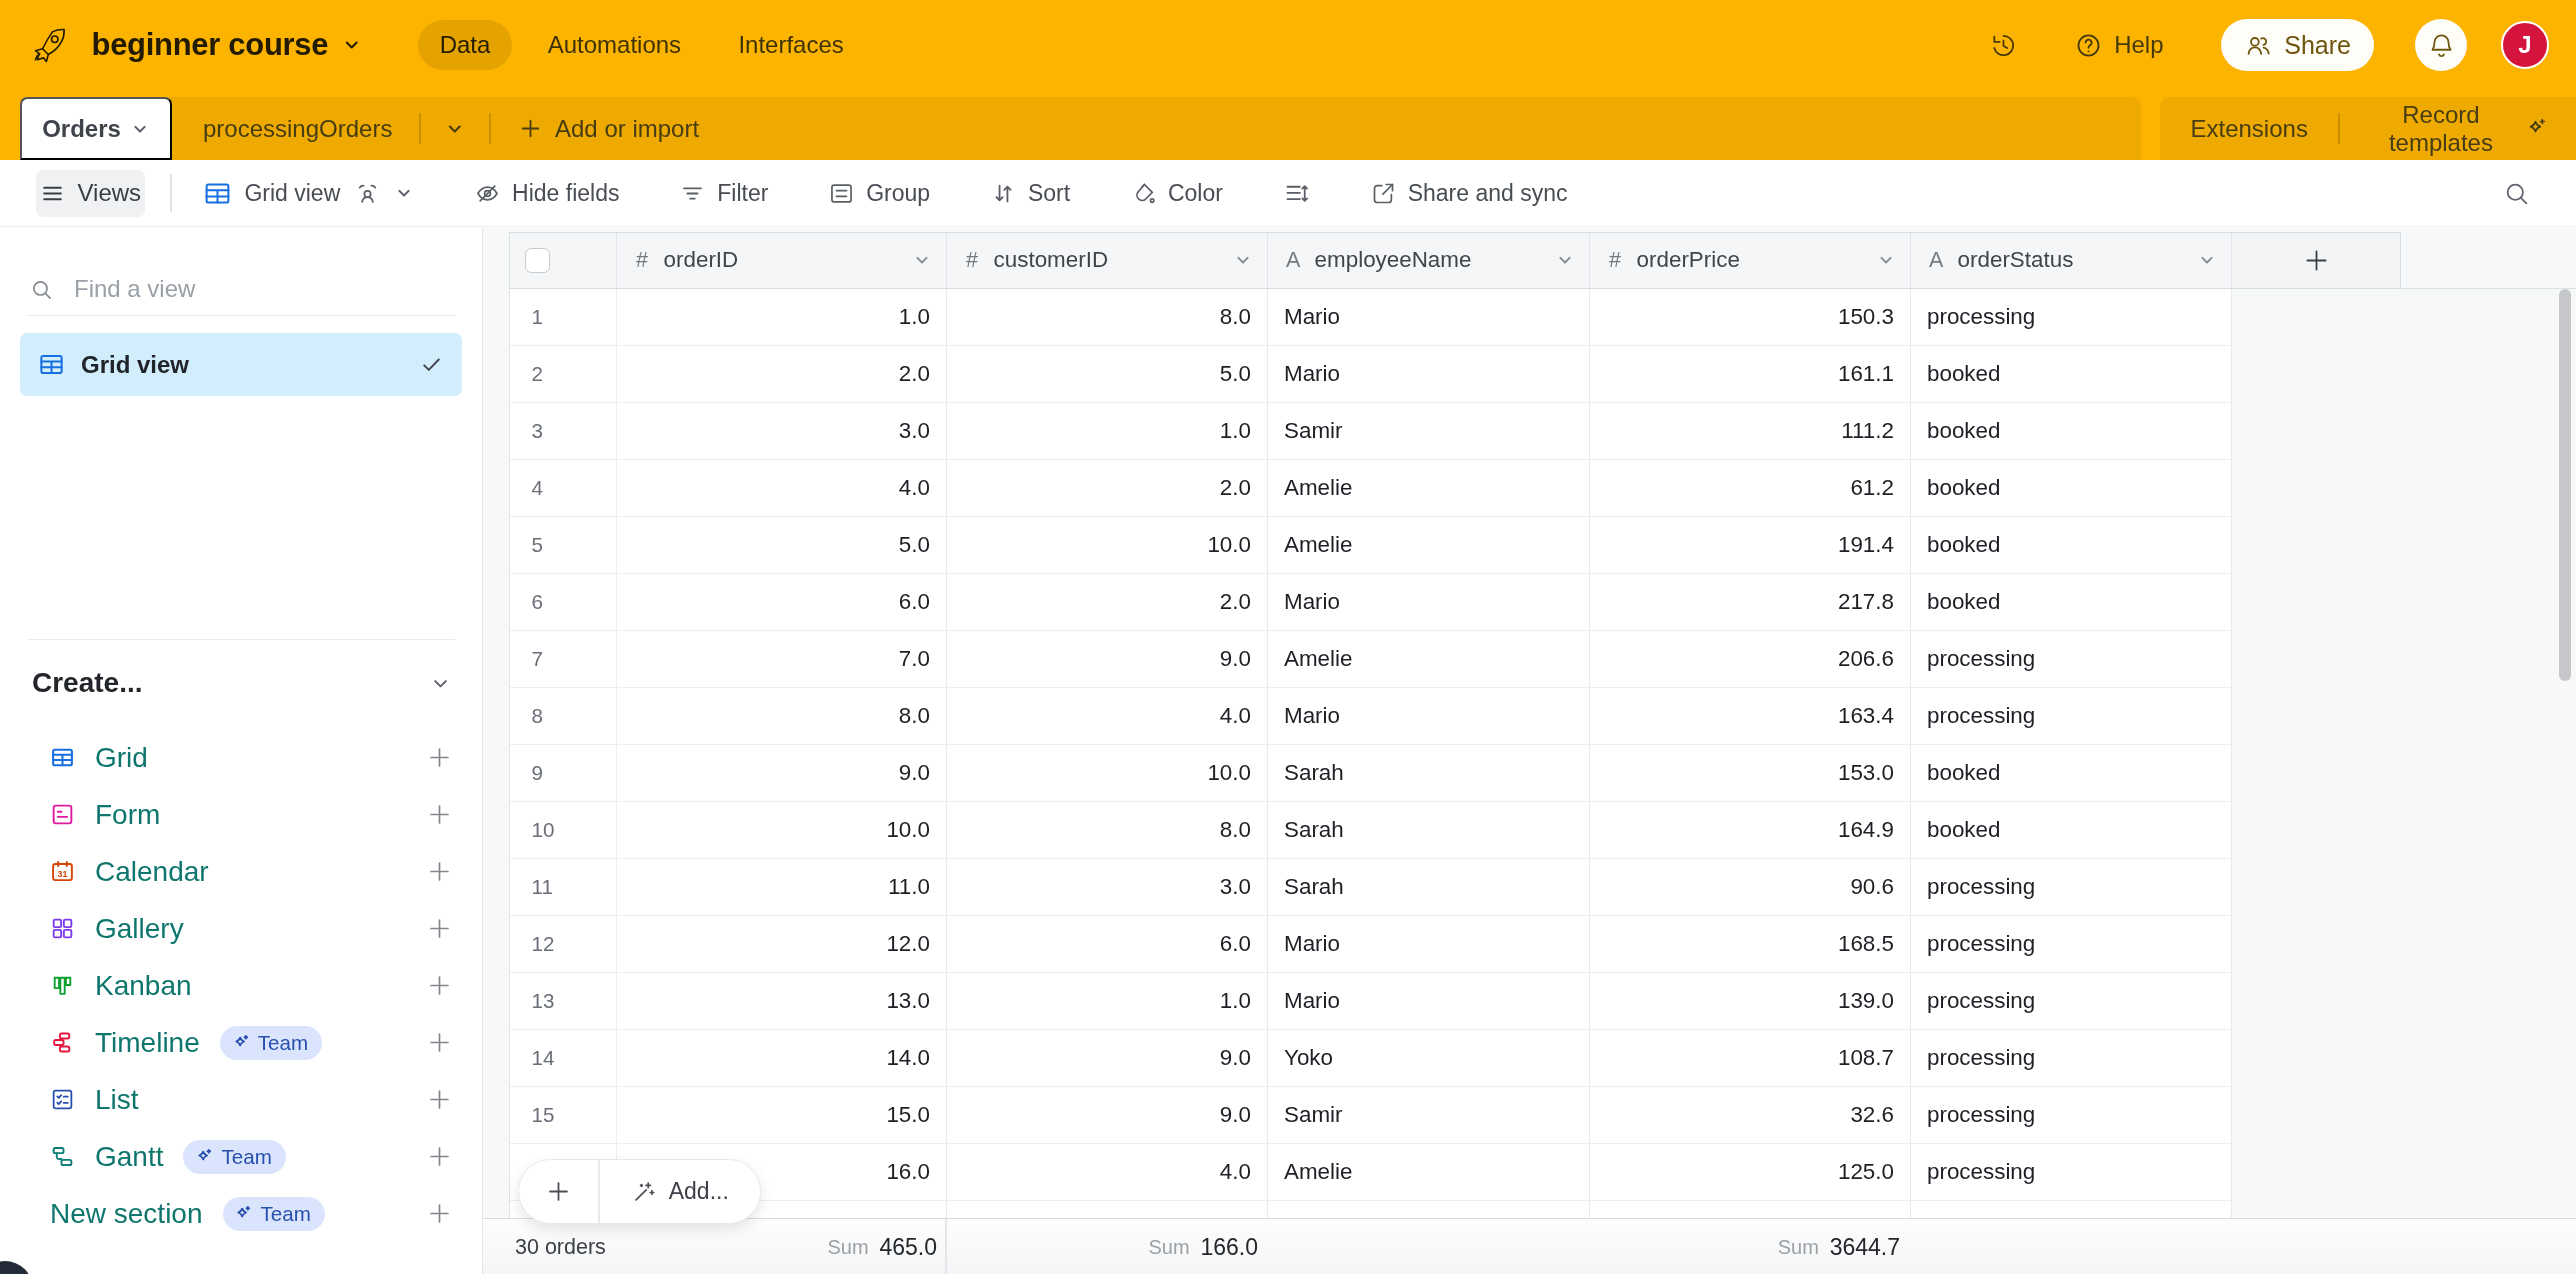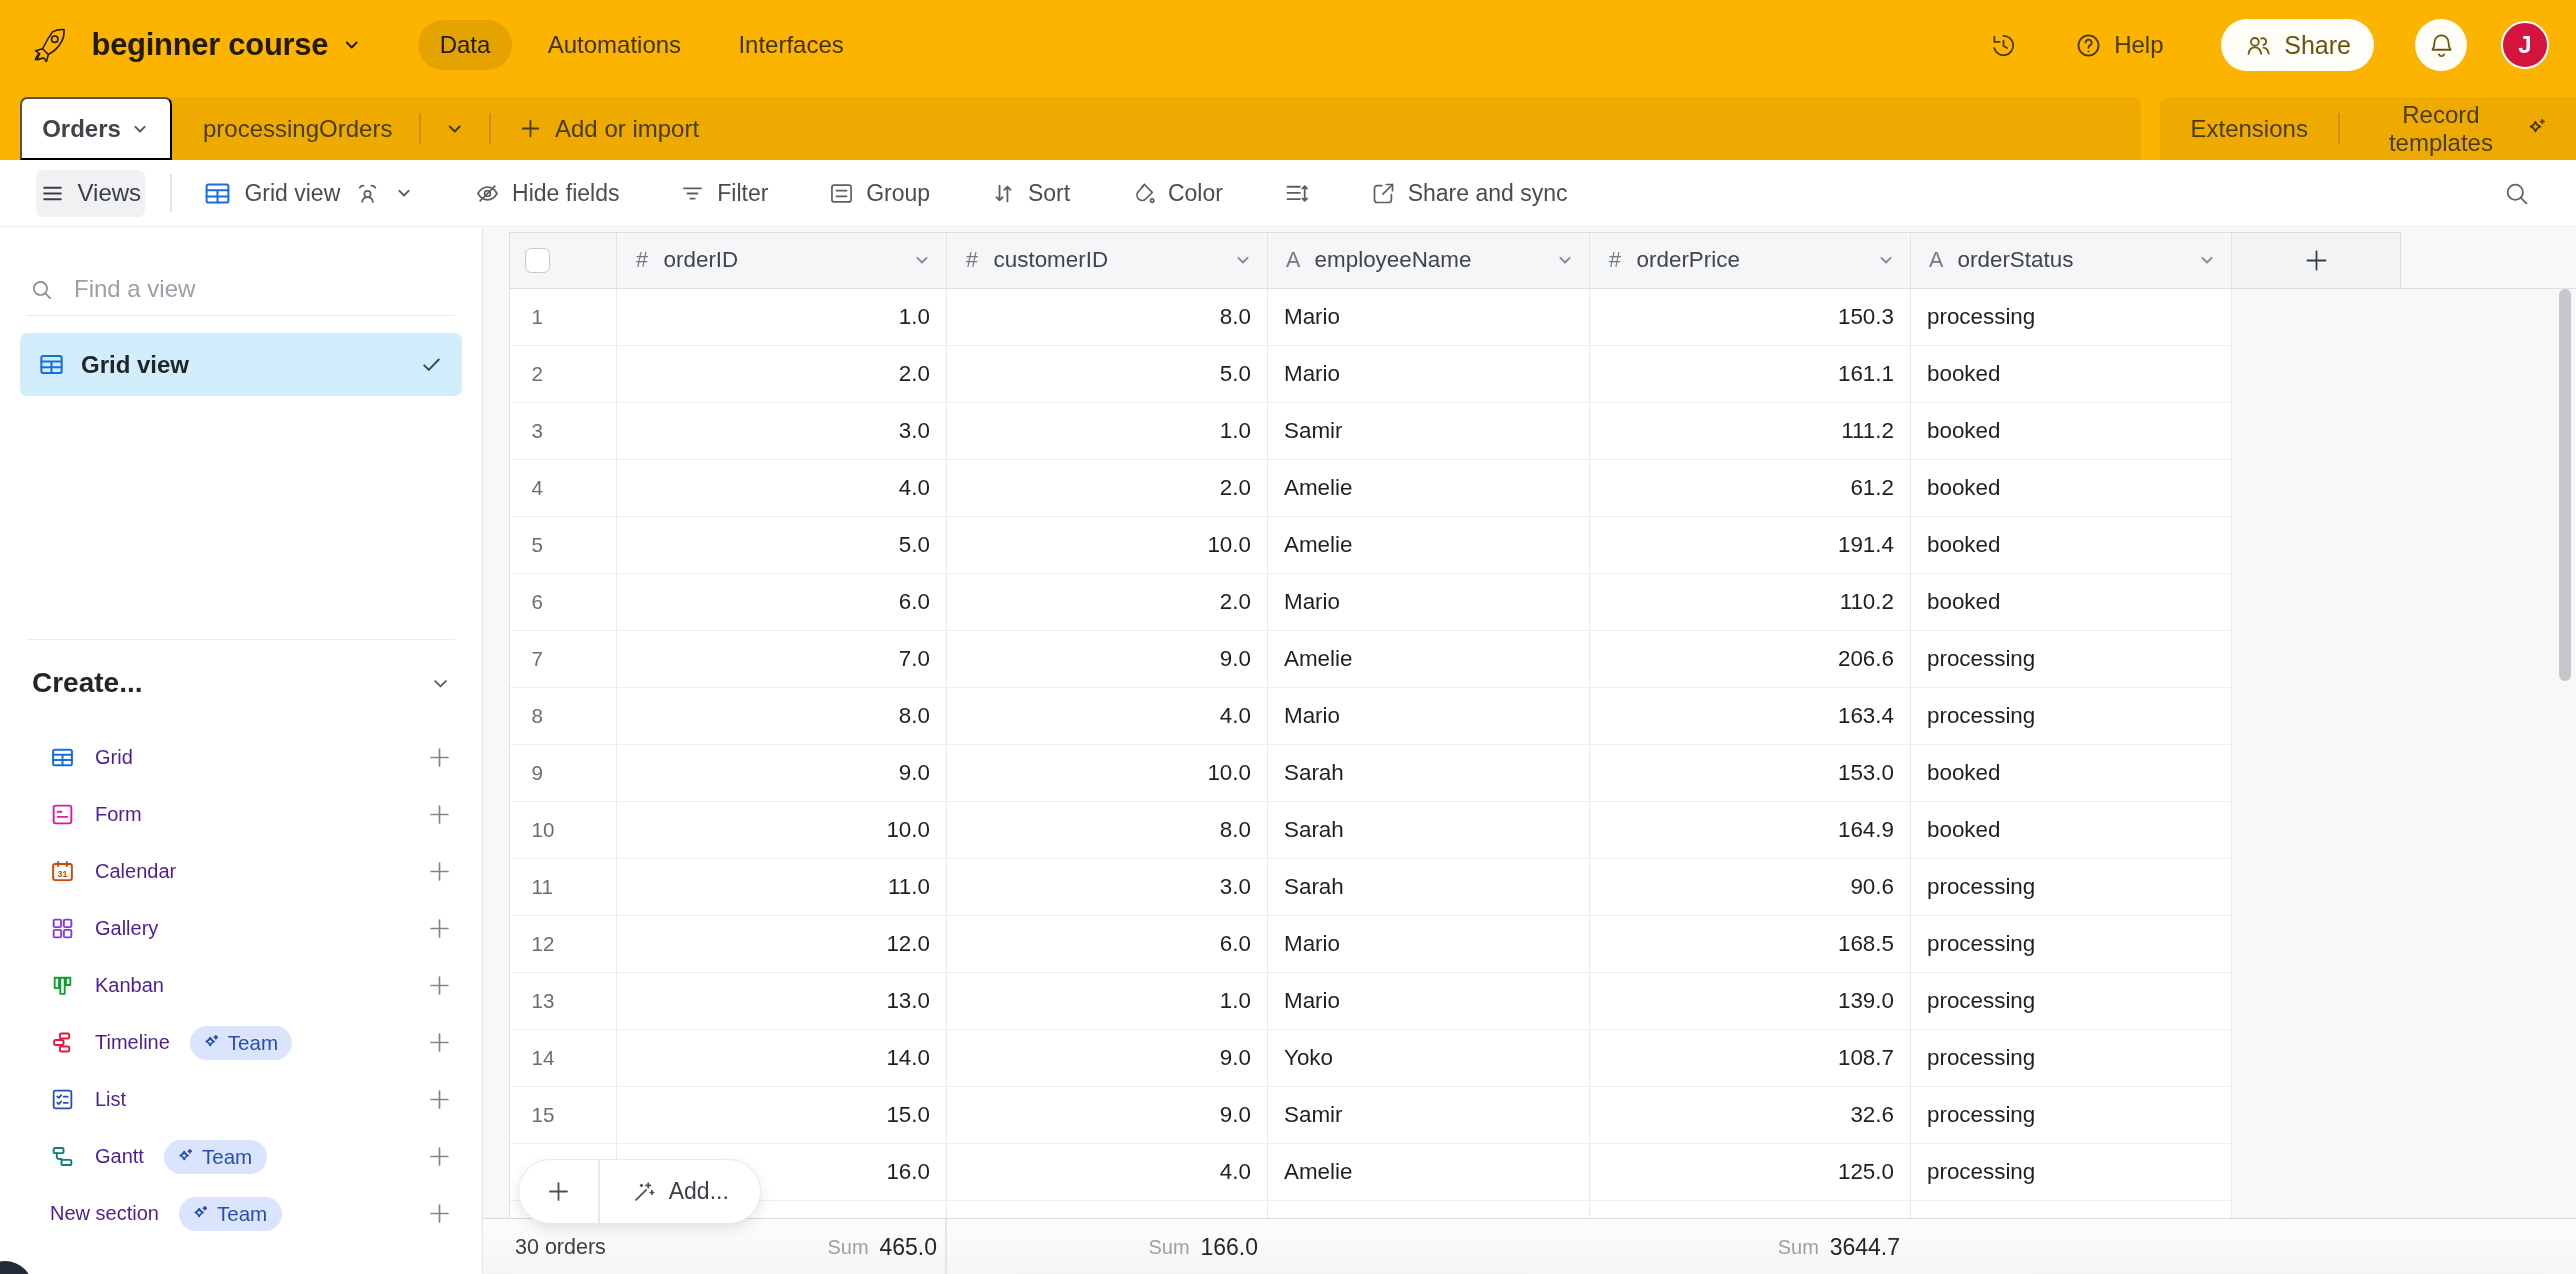--- a/index.html
+++ b/index.html
@@ -58,21 +58,21 @@
   .sb-div{position:absolute;left:27px;right:27px;border-top:1.8px solid #e9ebed;}
   .view-item{position:absolute;left:20px;right:20px;top:105px;height:63px;border-radius:7.2px;background:#d2edfc;display:flex;align-items:center;gap:16px;padding:0 18px;box-sizing:border-box;cursor:pointer;}
   .view-item .grid-ic{color:#166ee1;}
   .view-item-label{font-size:24px;font-weight:600;color:#21242a;}
   .view-item .check{margin-left:auto;color:#3f434a;}
   .create-head{position:absolute;left:32px;right:30.5px;top:430px;height:50px;display:flex;align-items:center;cursor:pointer;}
   .create-label{font-size:28px;font-weight:600;color:#22252a;}
   .create-head .ic{margin-left:auto;color:#5f646c;}
   .create-items{position:absolute;left:0;right:0;top:501px;}
   .create-item{height:57px;display:flex;align-items:center;gap:20px;padding:0 29px 0 50px;cursor:pointer;}
-  .ci-label{font-size:20px;font-weight:500;color:#4c1d95;}
+  .ci-label{font-size:28px;font-weight:500;color:#0f766e;}
   .ci-plus{margin-left:auto;color:#81868d;}
   .team-badge{display:inline-flex;align-items:center;gap:7.2px;height:34px;padding:0 14.3px 0 10.8px;border-radius:17px;font-size:20.6px;font-weight:500;}
   .corner-blob{position:absolute;left:-23px;top:1033px;width:56px;height:56px;border-radius:50%;background:#232b39;}
 
   
   .main{position:absolute;left:483px;top:228px;right:0;bottom:0;background:#f7f8f8;z-index:5;}
   .grid-header{position:absolute;left:26px;top:3.6px;width:1723px;height:57px;background:#f5f6f7;border:1.8px solid #dbdee1;border-right:none;box-sizing:border-box;display:flex;}
   .hc-num{width:107px;flex:none;display:flex;align-items:center;padding-left:15.2px;border-right:1.8px solid #e2e4e7;box-sizing:border-box;}
   .hd-checkbox{width:23px;height:23px;border:1.8px solid #c6cace;border-radius:6.3px;background:#fff;cursor:pointer;}
   .h-cells{display:flex;height:100%;}
@@ -613,21 +613,21 @@
         <div class="cell num" style="width: 321px;">10.0</div>
         <div class="cell txt" style="width: 322px;">Amelie</div>
         <div class="cell num" style="width: 321px;">191.4</div>
         <div class="cell txt" style="width: 321px;">booked</div>
       </div>
       <div class="t-row">
         <div class="cell-num">6</div>
         <div class="cell num" style="width: 330px;">6.0</div>
         <div class="cell num" style="width: 321px;">2.0</div>
         <div class="cell txt" style="width: 322px;">Mario</div>
-        <div class="cell num" style="width: 321px;">110.2</div>
+        <div class="cell num" style="width: 321px;">217.8</div>
         <div class="cell txt" style="width: 321px;">booked</div>
       </div>
       <div class="t-row">
         <div class="cell-num">7</div>
         <div class="cell num" style="width: 330px;">7.0</div>
         <div class="cell num" style="width: 321px;">9.0</div>
         <div class="cell txt" style="width: 322px;">Amelie</div>
         <div class="cell num" style="width: 321px;">206.6</div>
         <div class="cell txt" style="width: 321px;">processing</div>
       </div>

